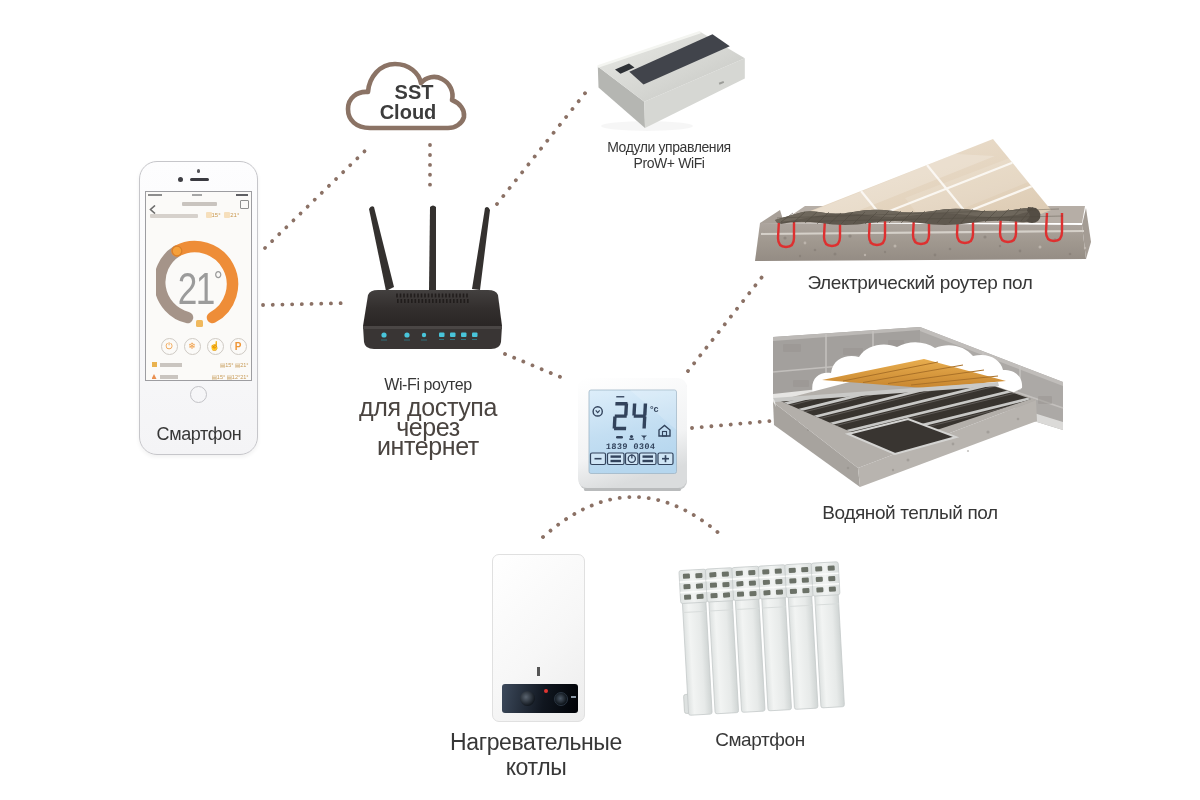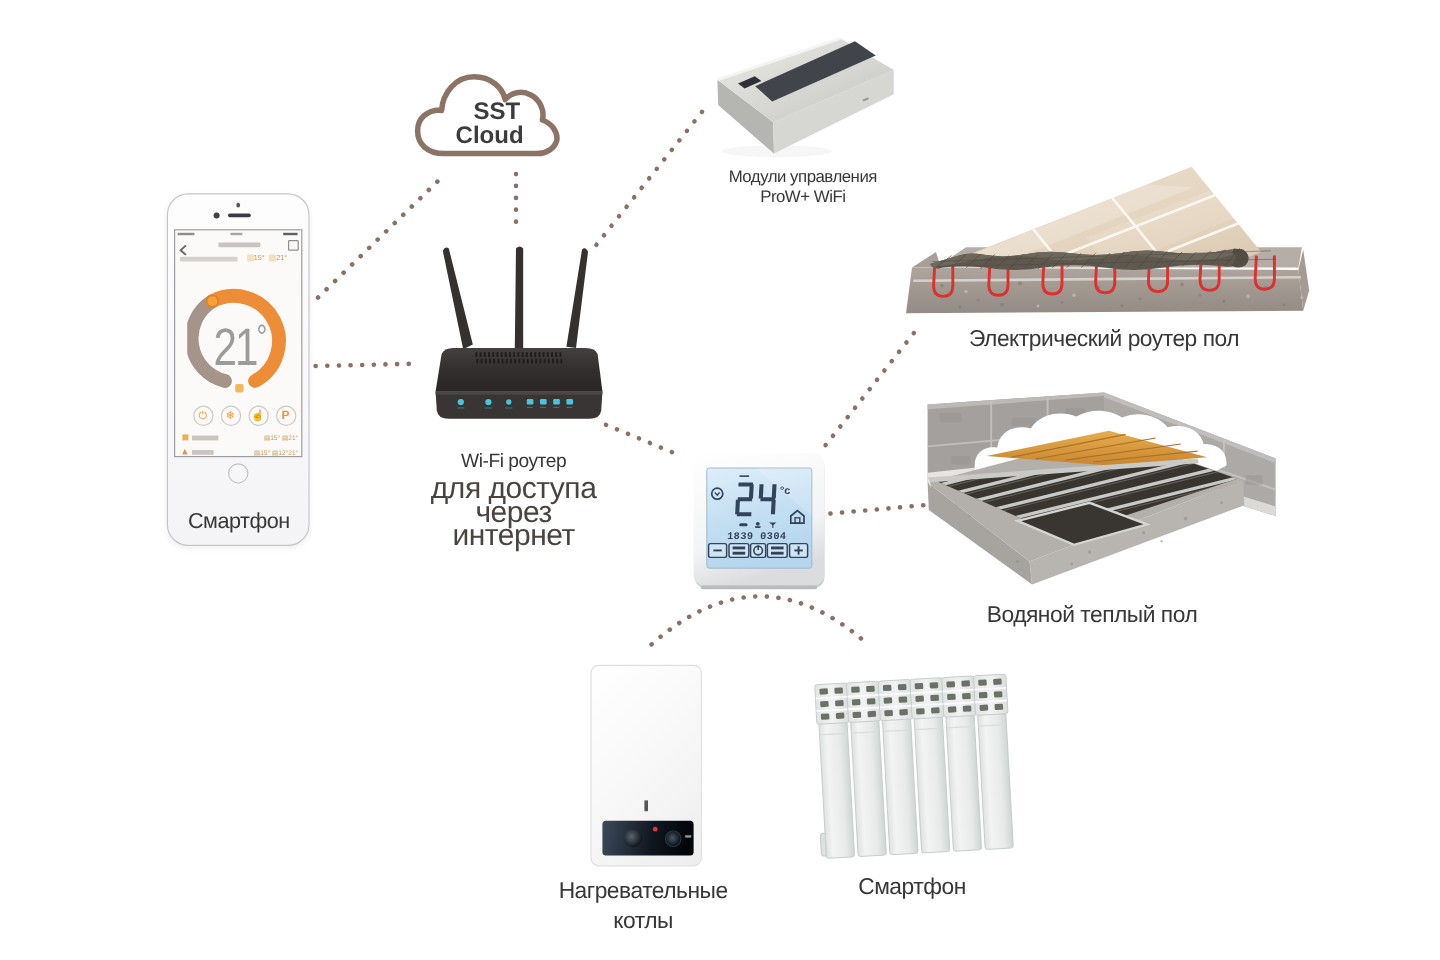--- a/index.html
+++ b/index.html
@@ -449,21 +449,21 @@
 
 <div class="abs" style="left:492px;top:554px;width:93px;height:168px;background:linear-gradient(135deg,#ffffff 0%,#f7f7f7 55%,#ededed 100%);border:1px solid #e0e0e0;border-radius:7px;box-sizing:border-box;">
   <div class="abs" style="left:44px;top:112px;width:3px;height:9px;background:#555;"></div>
   <div class="abs" style="left:9px;top:129px;width:76px;height:29px;border-radius:3px;background:linear-gradient(100deg,#3d4a5c,#10161f 55%,#000206);">
     <div class="abs" style="left:18px;top:7px;width:15px;height:15px;border-radius:50%;background:radial-gradient(circle at 40% 40%,#5a6470,#12181f 70%);"></div>
     <div class="abs" style="left:42px;top:5px;width:4px;height:4px;border-radius:50%;background:#e03531;"></div>
     <div class="abs" style="left:52px;top:8px;width:14px;height:14px;border-radius:50%;background:radial-gradient(circle at 45% 45%,#4c5866,#0c1218 70%);border:1px solid #2a3542;box-sizing:border-box;"></div>
     <div class="abs" style="left:69px;top:12px;width:5px;height:1.5px;background:#8a97a5;"></div>
   </div>
 </div>
-<div class="cap" style="left:436px;top:730px;width:200px;font-size:19px;line-height:25px;">Нагревательные<br>котлы</div>
+<div class="cap" style="left:436px;top:730px;width:200px;font-size:23px;line-height:25px;">Нагревательные<br>котлы</div>
 
 <svg class="abs" style="left:677px;top:552px" width="175" height="175" viewBox="0 0 175 175">
   <defs>
     <linearGradient id="rad" x1="0" y1="0" x2="1" y2="0">
       <stop offset="0" stop-color="#dde1e0"></stop>
         <stop offset="0.25" stop-color="#f2f4f3"></stop>
         <stop offset="0.7" stop-color="#e7eae9"></stop>
         <stop offset="1" stop-color="#d0d5d4"></stop>
     </linearGradient>
     <linearGradient id="radf" x1="0" y1="0" x2="1" y2="0">

